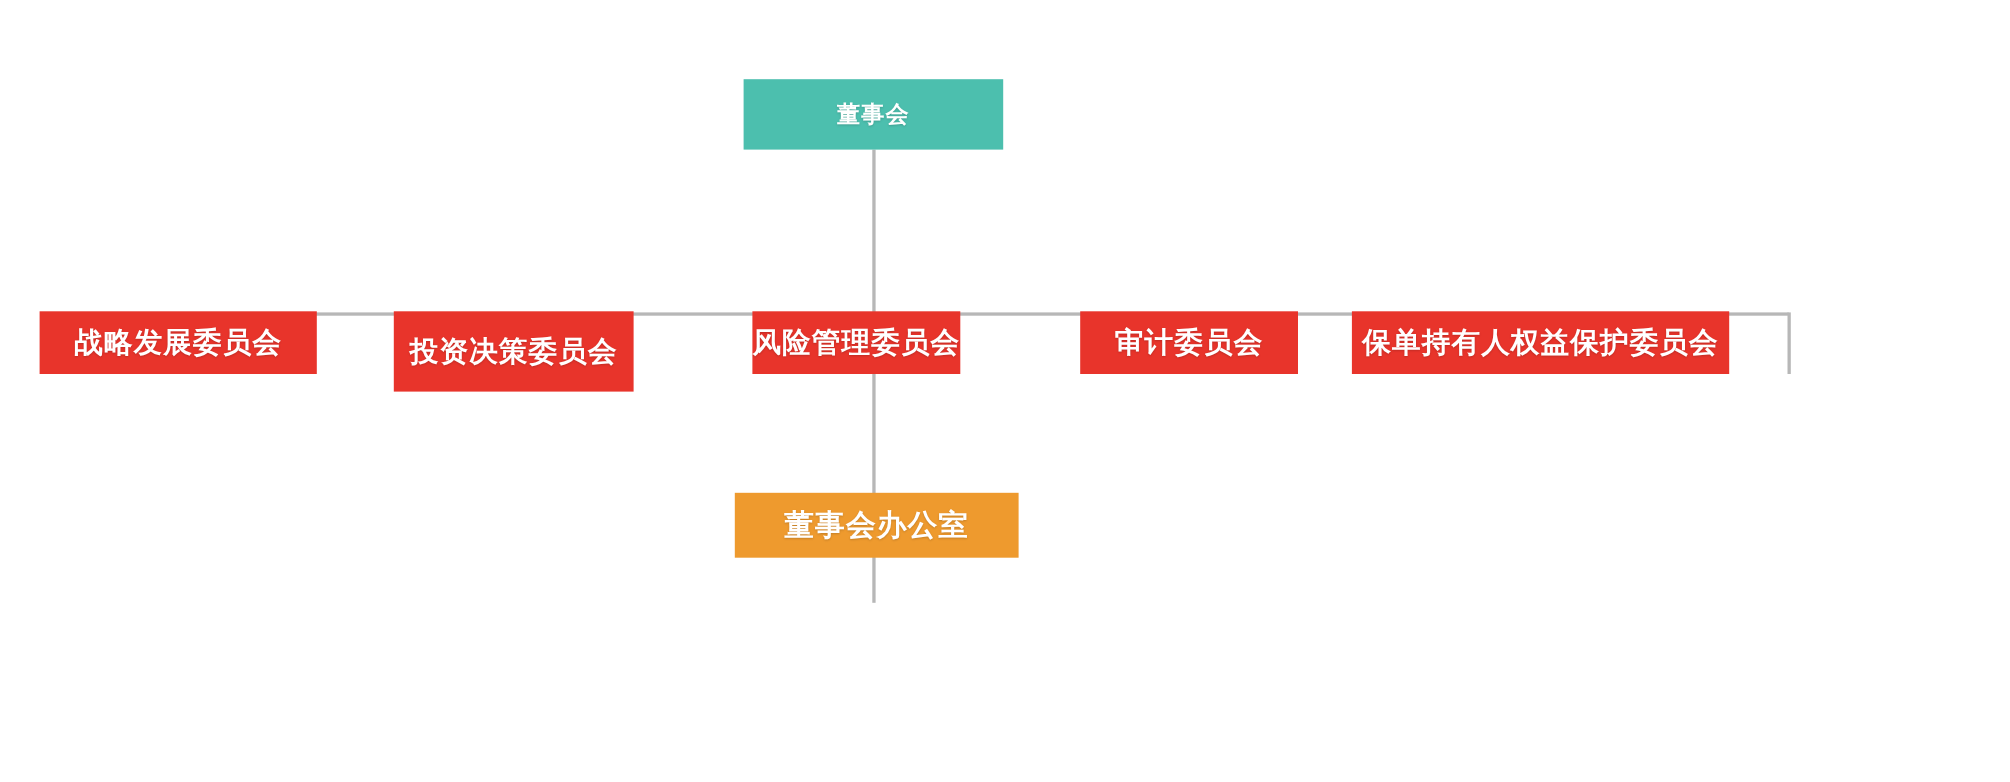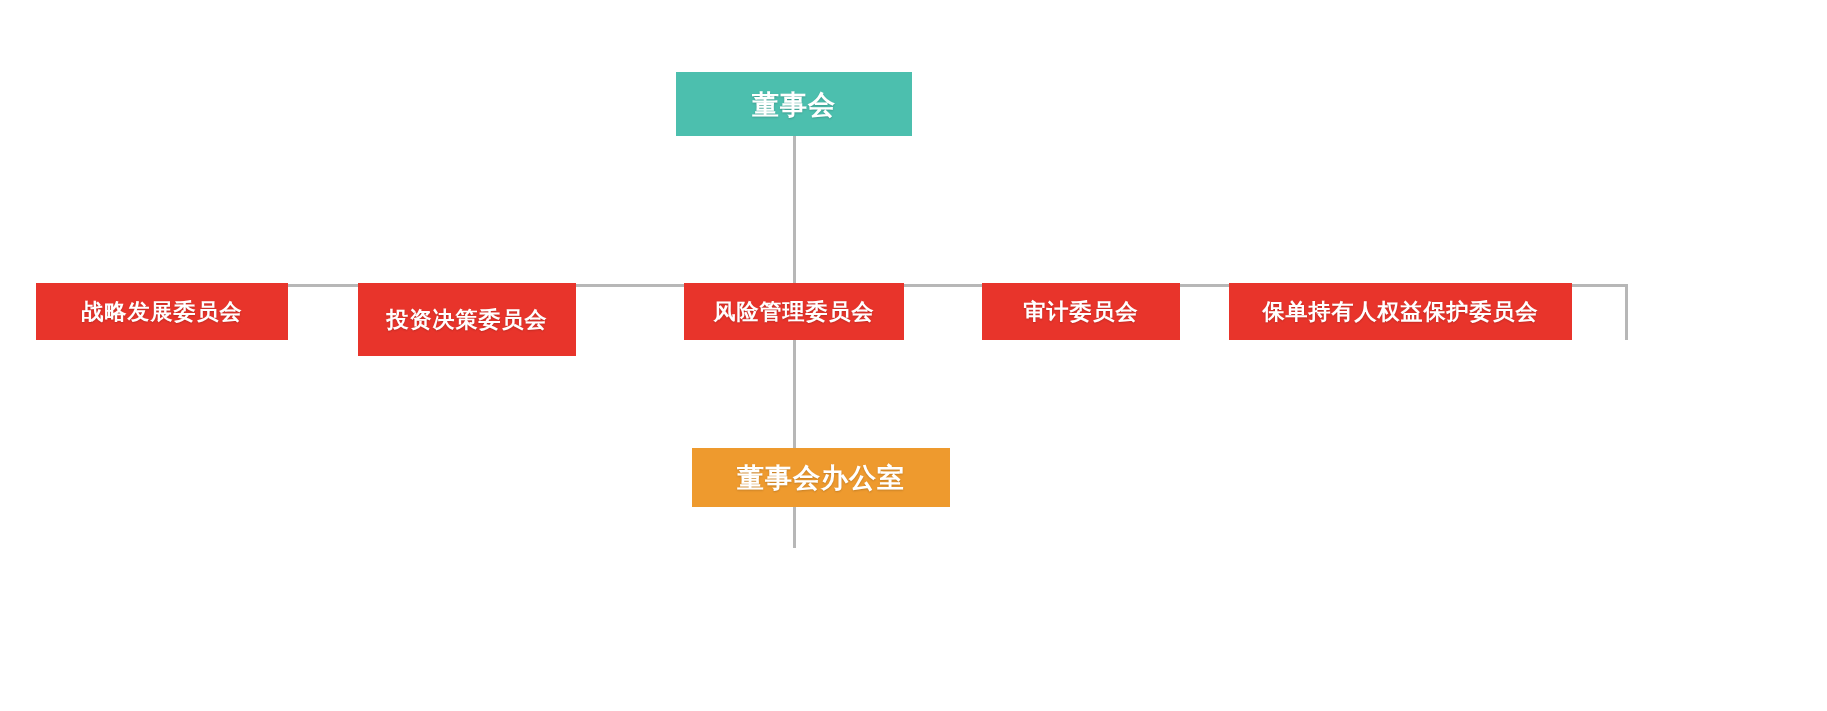--- a/index.html
+++ b/index.html
@@ -41,30 +41,29 @@
     user-select: none;
     z-index: 2;
   }
   .node-label {
     white-space: nowrap;
     line-height: 1;
   }
 
   .node.root {
     background: #4cbfae;
-    font-size: 27px;
+    font-size: 21px;
   }
   .node.committee {
     background: #e8342b;
-    font-size: 22px;
+    font-size: 26px;
   }
   .node.office {
     background: #ee9a2e;
     font-size: 27px;
-    margin-left: 24px;
   }
 </style>
 </head>
 <body>
 
 <div id="canvas">
 
   <div class="line v" style="left:793px; top:136px; height:150px;"></div>
 
   <div class="line h" style="left:158px; top:284px; width:1468px;"></div>
@@ -82,21 +81,21 @@
   </div>
 
   <div class="node committee" style="left:36px; top:283px; width:252px; height:57px;">
     <span class="node-label">战略发展委员会</span>
   </div>
 
   <div class="node committee" style="left:358px; top:283px; width:218px; height:73px;">
     <span class="node-label">投资决策委员会</span>
   </div>
 
-  <div class="node committee" style="left:684px; top:283px; width:220px; height:57px;">
+  <div class="node committee" style="left:684px; top:283px; width:189px; height:57px;">
     <span class="node-label">风险管理委员会</span>
   </div>
 
   <div class="node committee" style="left:982px; top:283px; width:198px; height:57px;">
     <span class="node-label">审计委员会</span>
   </div>
 
   <div class="node committee" style="left:1229px; top:283px; width:343px; height:57px;justify-content:center;">
     <span class="node-label">保单持有人权益保护委员会</span>
   </div>

